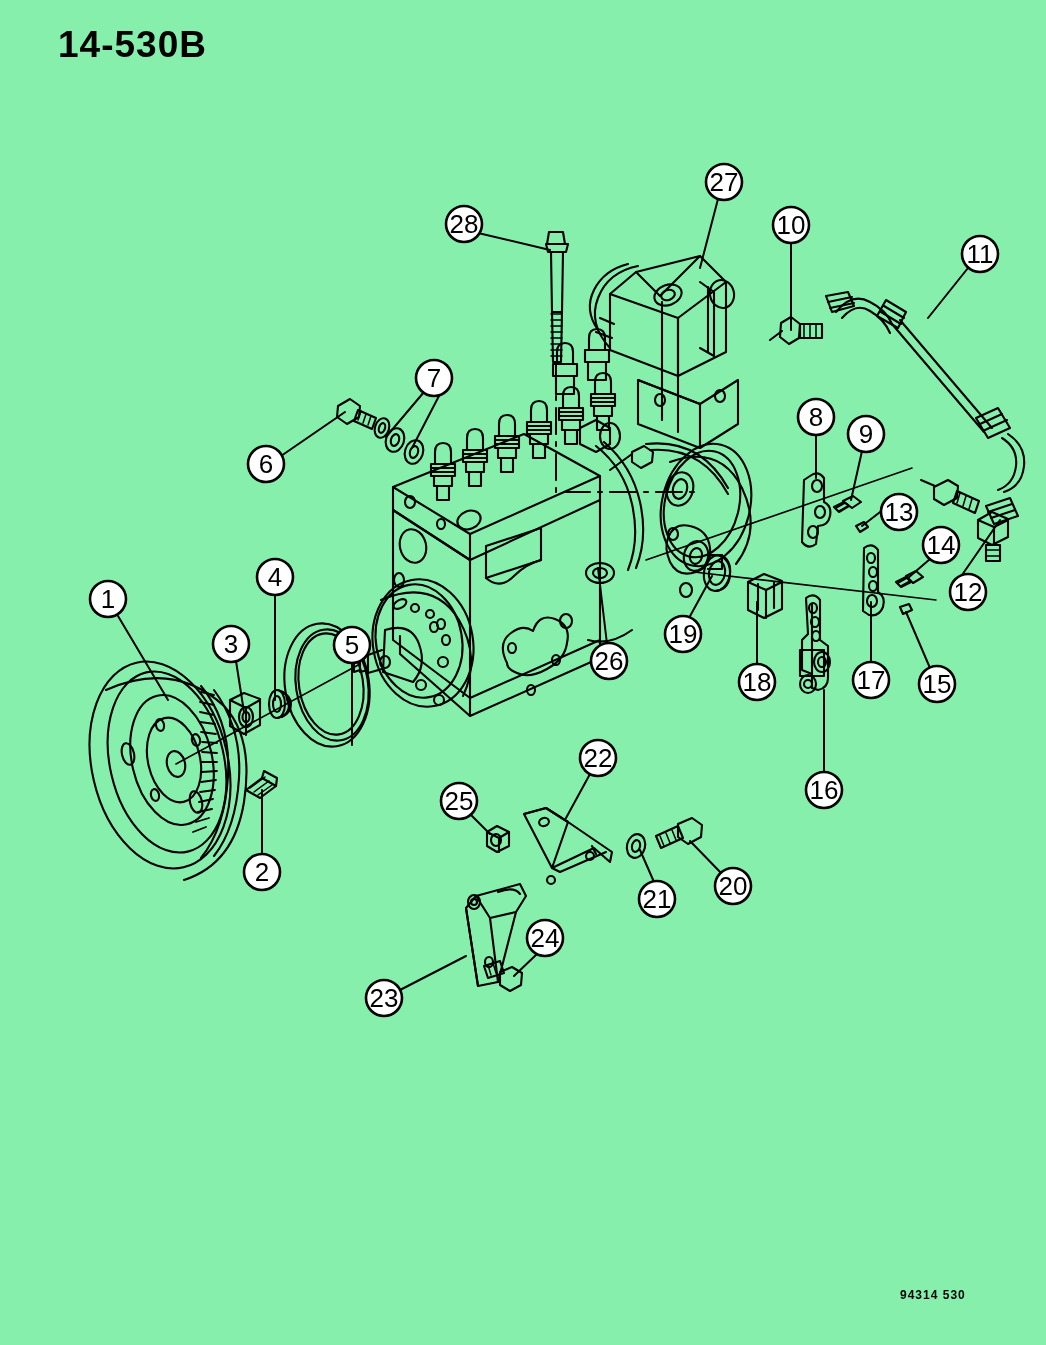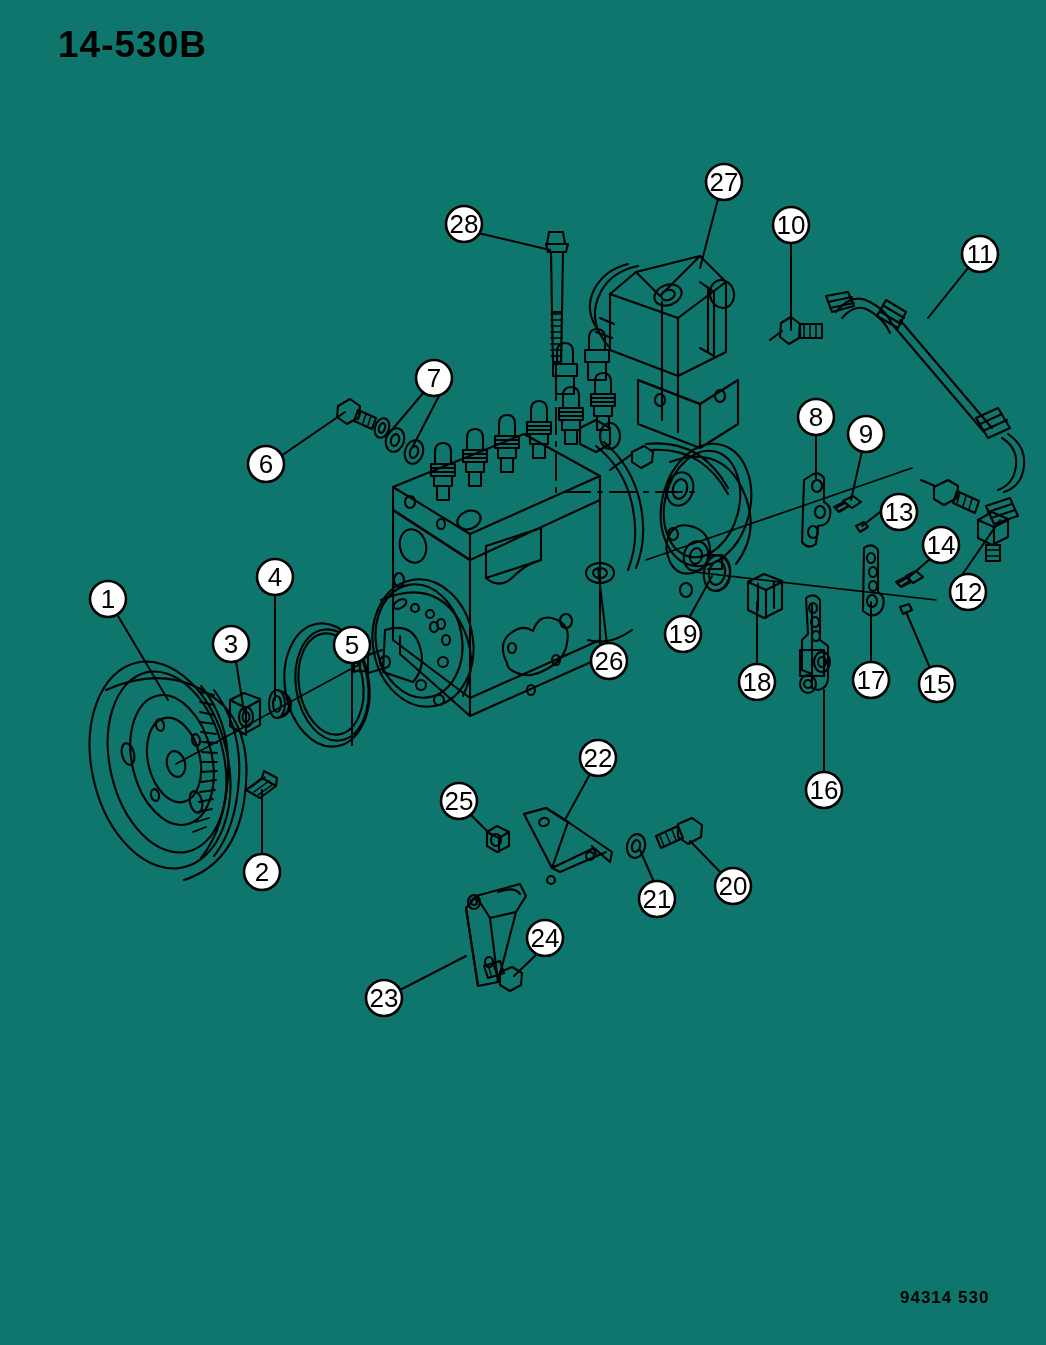--- a/index.html
+++ b/index.html
@@ -1,20 +1,20 @@
 <!DOCTYPE html>
 <html><head>
 <meta charset="utf-8">
 <style>
   html,body{margin:0;padding:0;background:#fff;}
   body{width:1046px;height:1345px;position:relative;
        font-family:"Liberation Sans",sans-serif;color:#000;overflow:hidden;}
-  #sheet{position:absolute;inset:0;background:#0f766e;}
+  #sheet{position:absolute;inset:0;background:#86efac;}
   #title{position:absolute;left:58px;top:24px;font-size:37px;font-weight:700;letter-spacing:1px;}
-  #footer{position:absolute;left:900px;top:1288px;font-size:17px;font-weight:700;letter-spacing:1px;}
+  #footer{position:absolute;left:900px;top:1288px;font-size:12px;font-weight:700;letter-spacing:1px;}
   #art{position:absolute;left:0;top:0;width:1046px;height:1345px;}
   .cal text{font-family:"Liberation Sans",sans-serif;font-size:26px;font-weight:400;text-anchor:middle;}
 </style>
 </head>
 <body>
 
 <div id="sheet">
 
   <div id="title">14-530B</div>
   <div id="footer">94314  530</div>

